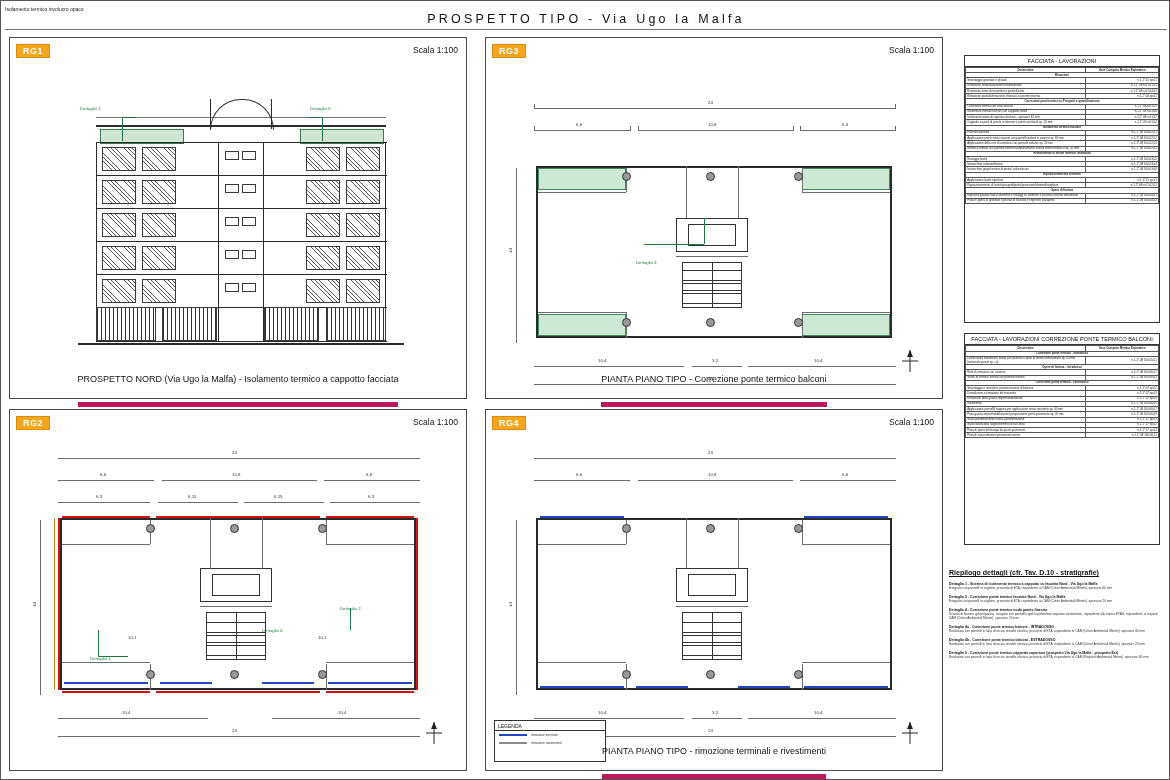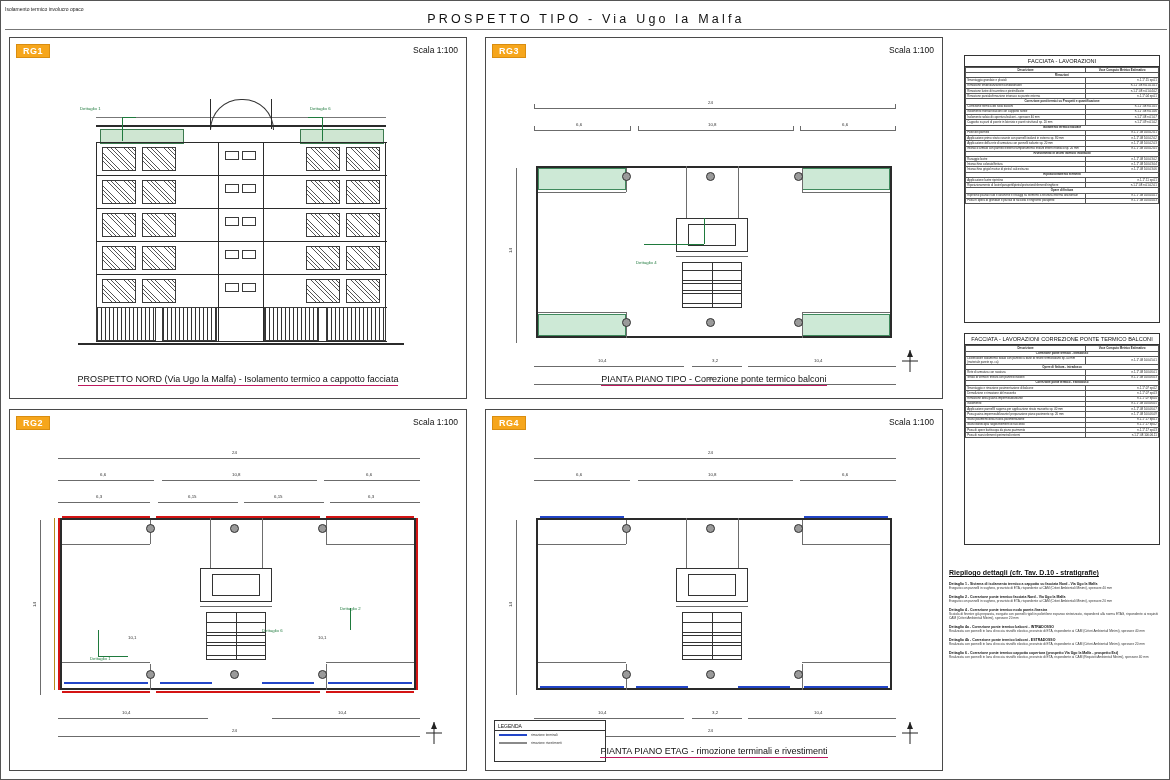--- a/index.html
+++ b/index.html
@@ -11,21 +11,21 @@
   .hdr-title{position:absolute;left:0;top:11px;width:1170px;text-align:center;
     font-size:12.5px;letter-spacing:3.2px;color:#111;}
   .hdr-rule{position:absolute;left:4px;top:28px;width:1162px;height:1px;background:#777;}
 
   
   .panel{position:absolute;border:1px solid #4a4a4a;background:#fff;box-sizing:border-box;}
   .tag{position:absolute;left:6px;top:6px;background:#f6a61c;color:#fff;font-size:9px;
        font-weight:bold;padding:1px 6px;border:1px solid #d98d10;letter-spacing:.5px;}
   .scala{position:absolute;right:8px;top:7px;font-size:8.5px;color:#111;}
   .cap{position:absolute;left:0;bottom:14px;width:100%;text-align:center;font-size:9px;color:#111;}
-  .cap span{border-bottom:1px solid #be185d;padding-bottom:1px;}
+  .cap span{border-bottom:5px solid #be185d;padding-bottom:18px;}
 
   
   .ele{position:absolute;}
   .ln{position:absolute;background:#2b2b2b;}
   .box-h{position:absolute;border:1px solid #3a3a3a;box-sizing:border-box;}
   .hatch{background:repeating-linear-gradient(45deg,#555 0 .5px,transparent .5px 3px);}
   .green{background:#cfe6d2;border:1px solid #3b7a4e;}
   .vhatch{background:repeating-linear-gradient(90deg,#333 0 1px,transparent 1px 4px);}
 
   
@@ -416,21 +416,21 @@
         <div class="lbl">rimozione rivestimenti</div>
       </div>
     </div>
 
     <svg style="position:absolute;right:22px;bottom:24px;" width="20" height="26">
       <line x1="10" y1="2" x2="10" y2="24" stroke="#222" stroke-width="1"></line>
       <line x1="2" y1="13" x2="18" y2="13" stroke="#222" stroke-width="1"></line>
       <polygon points="10,2 7,9 13,9" fill="#222"></polygon>
     </svg>
 
-    <div class="cap"><span>PIANTA PIANO ETAG - rimozione terminali e rivestimenti</span></div>
+    <div class="cap"><span>PIANTA PIANO TIPO - rimozione terminali e rivestimenti</span></div>
   </div>
 
   <div class="tbl" style="left:963px;top:54px;width:196px;height:268px;">
     <div class="t-title">FACCIATA - LAVORAZIONI</div>
     <table>
       <thead>
         <tr>
           <th>Descrizione</th>
           <th style="width:36%">Voce Computo Metrico Estimativo</th>
         </tr>

